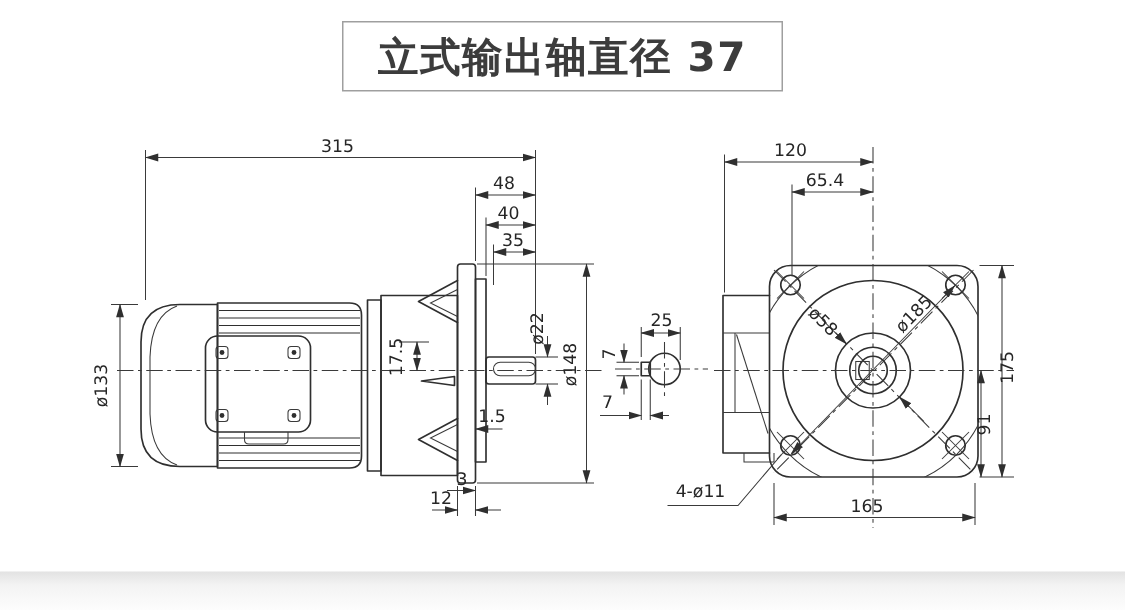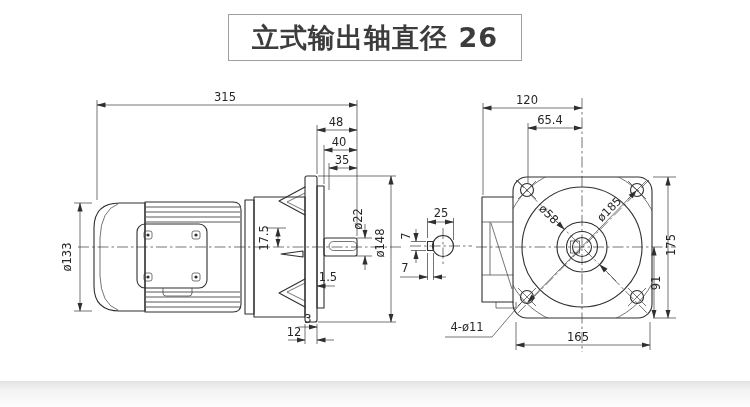--- a/index.html
+++ b/index.html
@@ -17,21 +17,21 @@
   .cl{stroke:#3a3a3a;stroke-width:0.7;fill:none;stroke-dasharray:11 3 2.5 3;}
   .dim-t{font-family:"DejaVu Sans","Liberation Sans",sans-serif;font-size:11.5px;
          fill:#262626;text-anchor:middle;}
 </style>
 </head>
 <body>
 
 <div class="page">
 
   <div class="title-box">
-    <span>立式输出轴直径 26</span>
+    <span>立式输出轴直径 37</span>
   </div>
 
   <svg width="750" height="407" viewBox="0 0 750 407">
     <defs>
       <marker id="mE" markerWidth="10" markerHeight="7" refX="8.5" refY="3" orient="auto" markerUnits="userSpaceOnUse">
         <path d="M0,0.4 L9,3 L0,5.6 Z" fill="#2f2f2f"></path>
       </marker>
       <marker id="mS" markerWidth="10" markerHeight="7" refX="0.5" refY="3" orient="auto" markerUnits="userSpaceOnUse">
         <path d="M9,0.4 L0,3 L9,5.6 Z" fill="#2f2f2f"></path>
       </marker>

